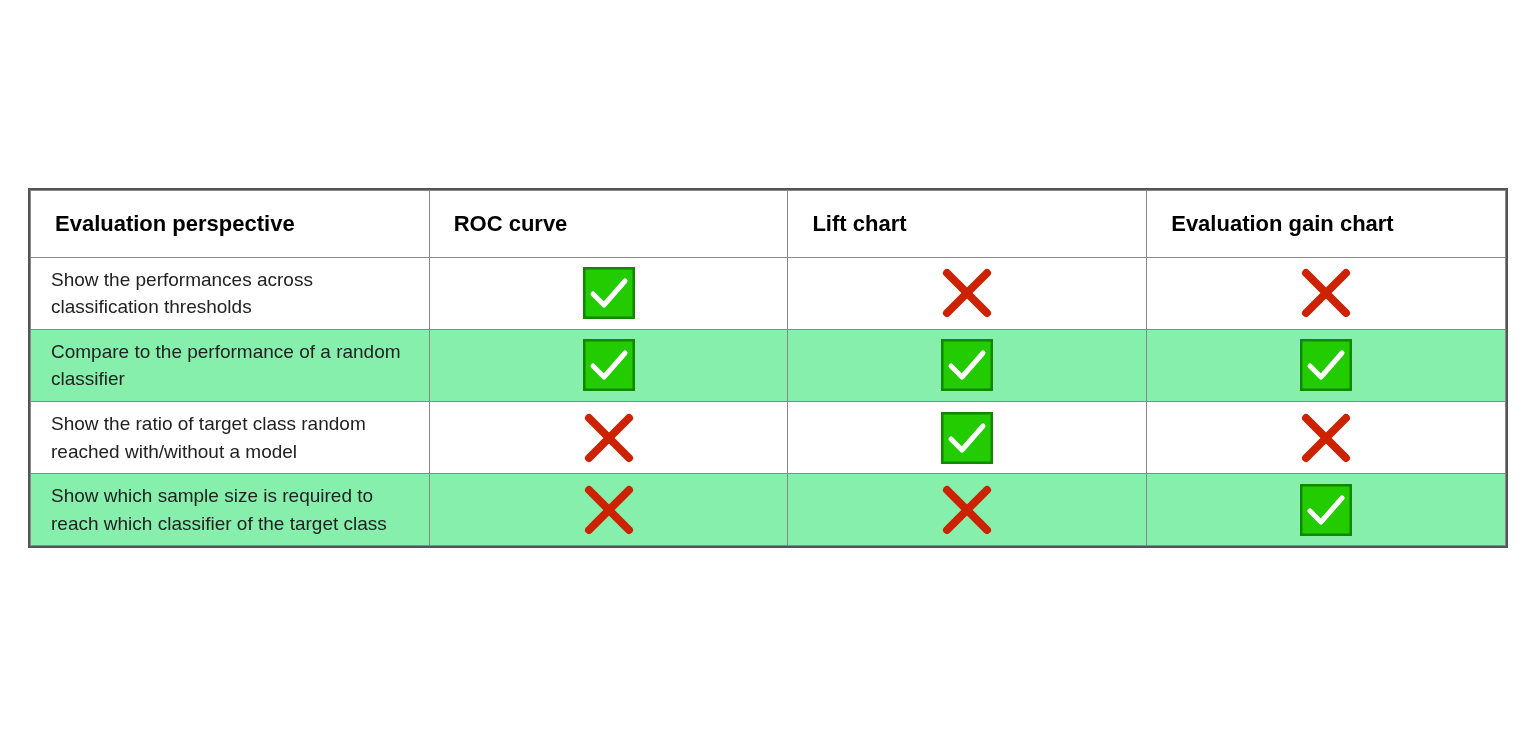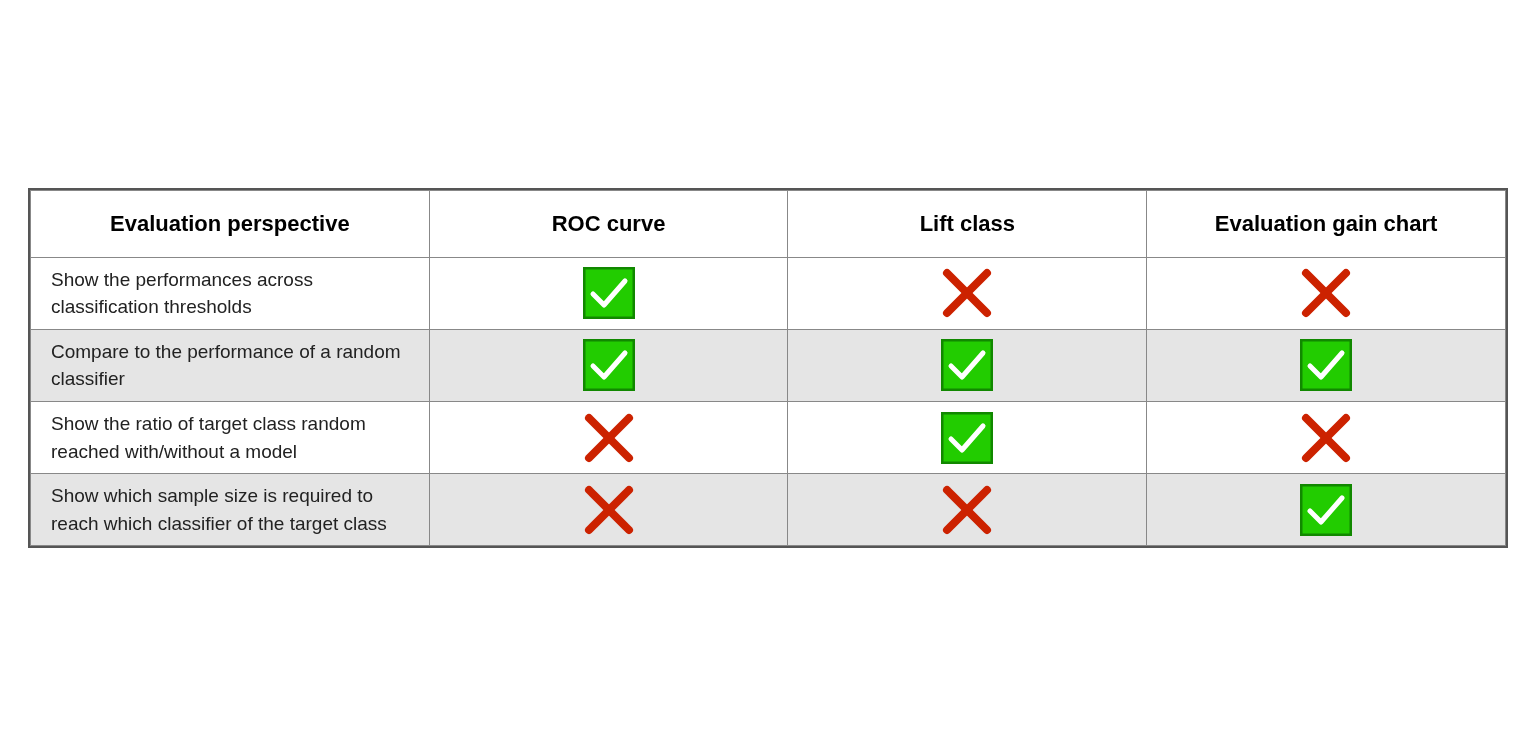--- a/index.html
+++ b/index.html
@@ -28,21 +28,20 @@
     }
 
     th, td {
       border: 1.5px solid #888;
       padding: 8px 20px;
       vertical-align: middle;
       text-align: left;
     }
 
     thead th {
-      text-align: center;
       font-size: 22px;
       font-weight: bold;
       background: #ffffff;
       padding: 20px 24px;
     }
 
     thead th:first-child {
       width: 27%;
     }
 
@@ -63,42 +62,42 @@
     }
 
     
     .icon-cell {
       display: flex;
       justify-content: center;
       align-items: center;
     }
 
     tbody tr {
-      background: #e5e5e5;
+      background: #86efac;
     }
 
     tbody tr:nth-child(odd) {
       background: #ffffff;
     }
   </style>
 </head>
 <body>
 
 <div class="table-wrapper">
   <table>
     <thead>
       <tr>
         <th>
           <span>Evaluation perspective</span>
         </th>
         <th>
           <span>ROC curve</span>
         </th>
         <th>
-          <span>Lift class</span>
+          <span>Lift chart</span>
         </th>
         <th>
           <span>Evaluation gain chart</span>
         </th>
       </tr>
     </thead>
     <tbody id="table-body">
     <tr>
           <td>Show the performances across classification thresholds</td>
           <td>

